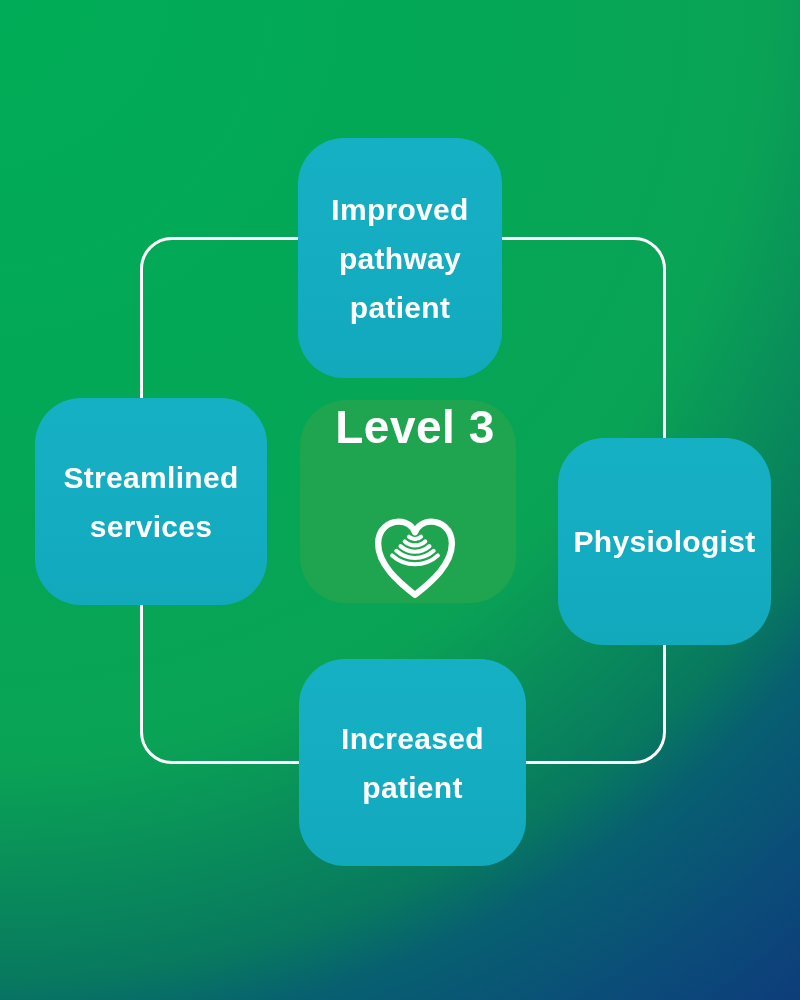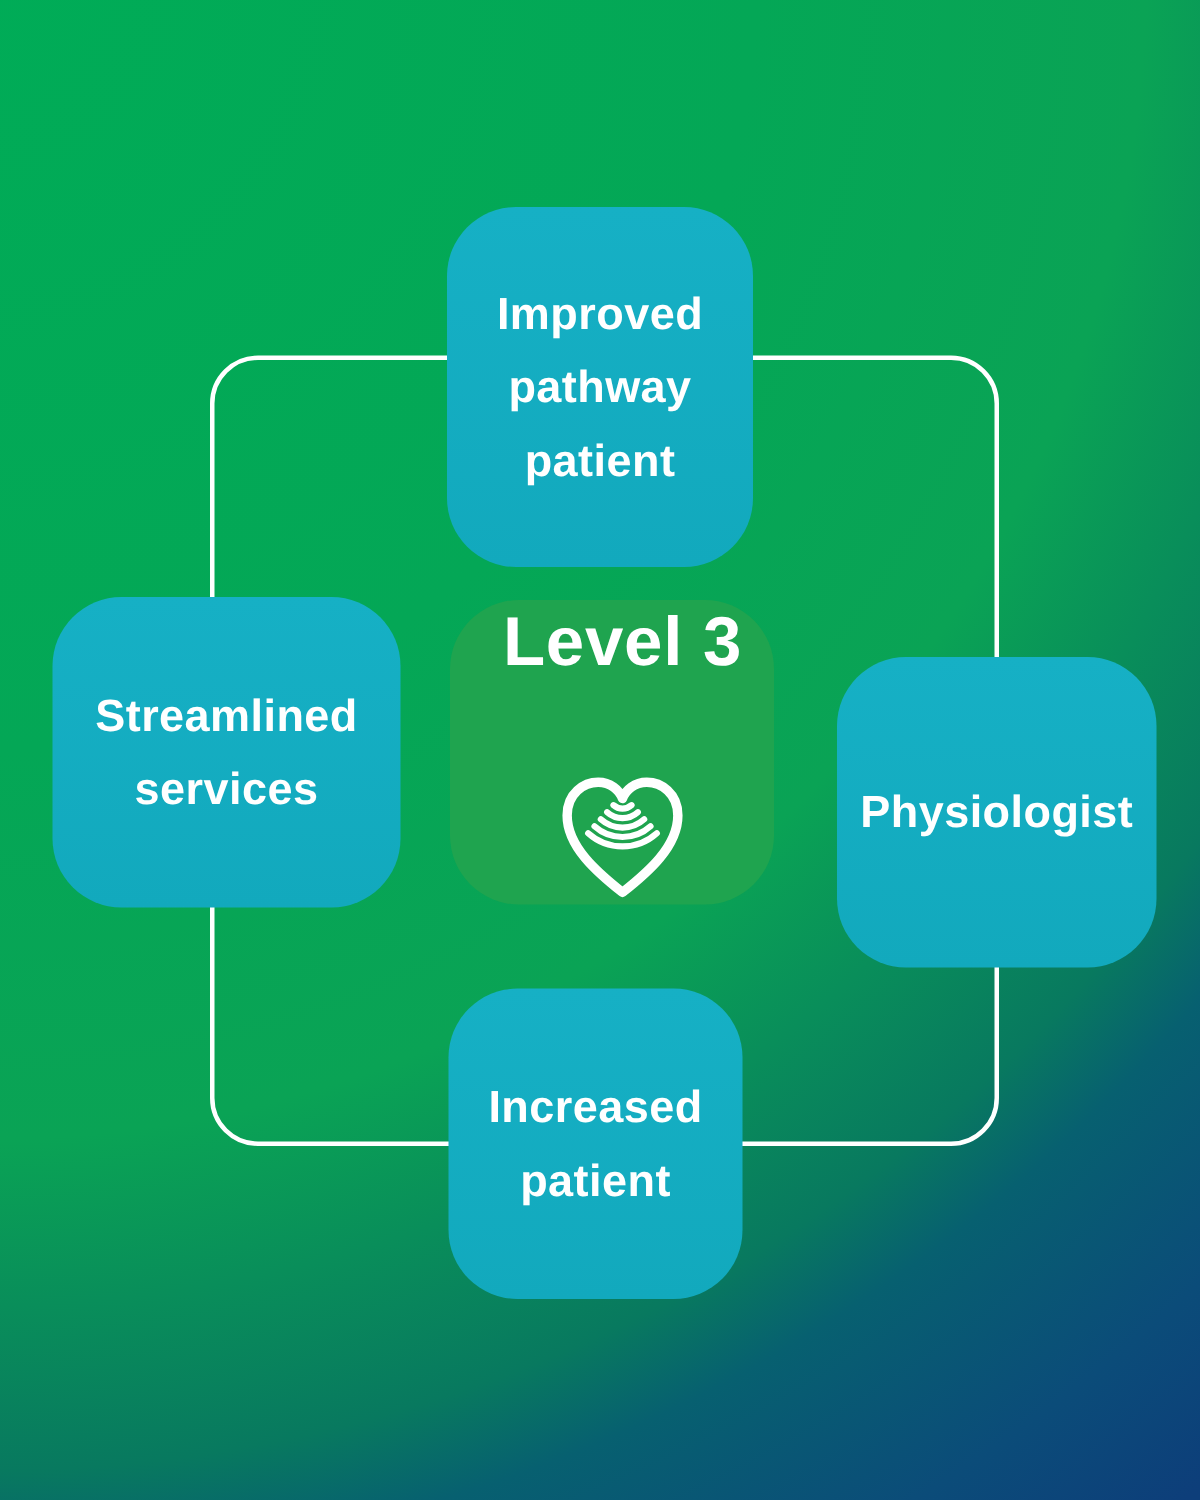--- a/index.html
+++ b/index.html
@@ -43,21 +43,21 @@
     color: #ffffff;
     font-weight: bold;
     font-size: 30px;
     line-height: 49px;
     letter-spacing: 0.3px;
   }
   .node .line { display: block; }
   .node-top    { left: 298px; top: 138px; width: 204px; height: 240px; }
   .node-left   { left:  35px; top: 398px; width: 232px; height: 207px; }
   .node-right  { left: 558px; top: 398px; width: 213px; height: 207px; margin-top: 40px; }
-  .node-bottom { left: 299px; top: 659px; width: 196px; height: 207px; }
+  .node-bottom { left: 299px; top: 659px; width: 227px; height: 207px; }
   .center-node {
     position: absolute;
     left: 300px;
     top: 400px;
     width: 202px;
     height: 203px;
     background: #1fa44f;
     border-radius: 46px;
     display: flex;
     flex-direction: column;

